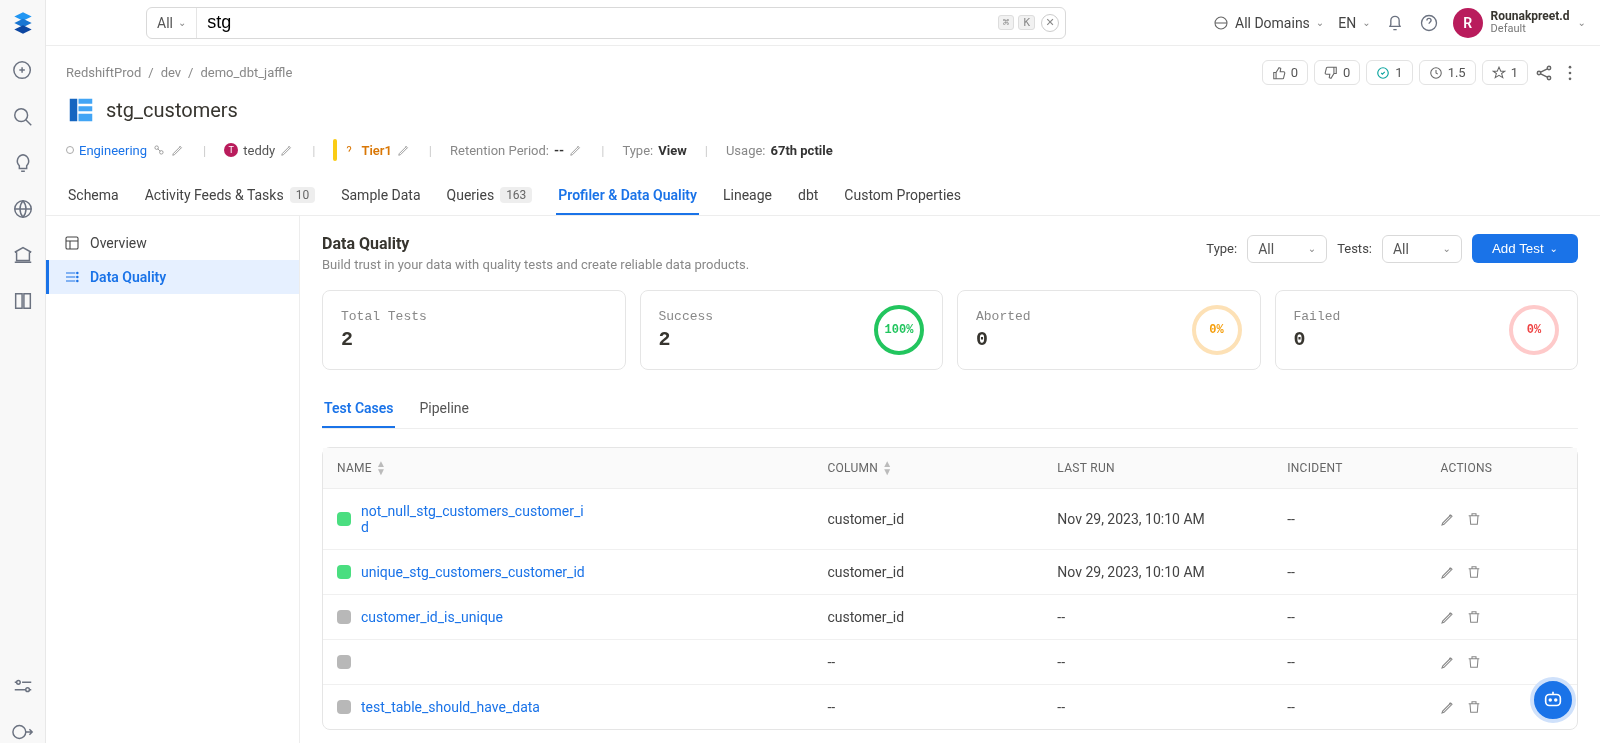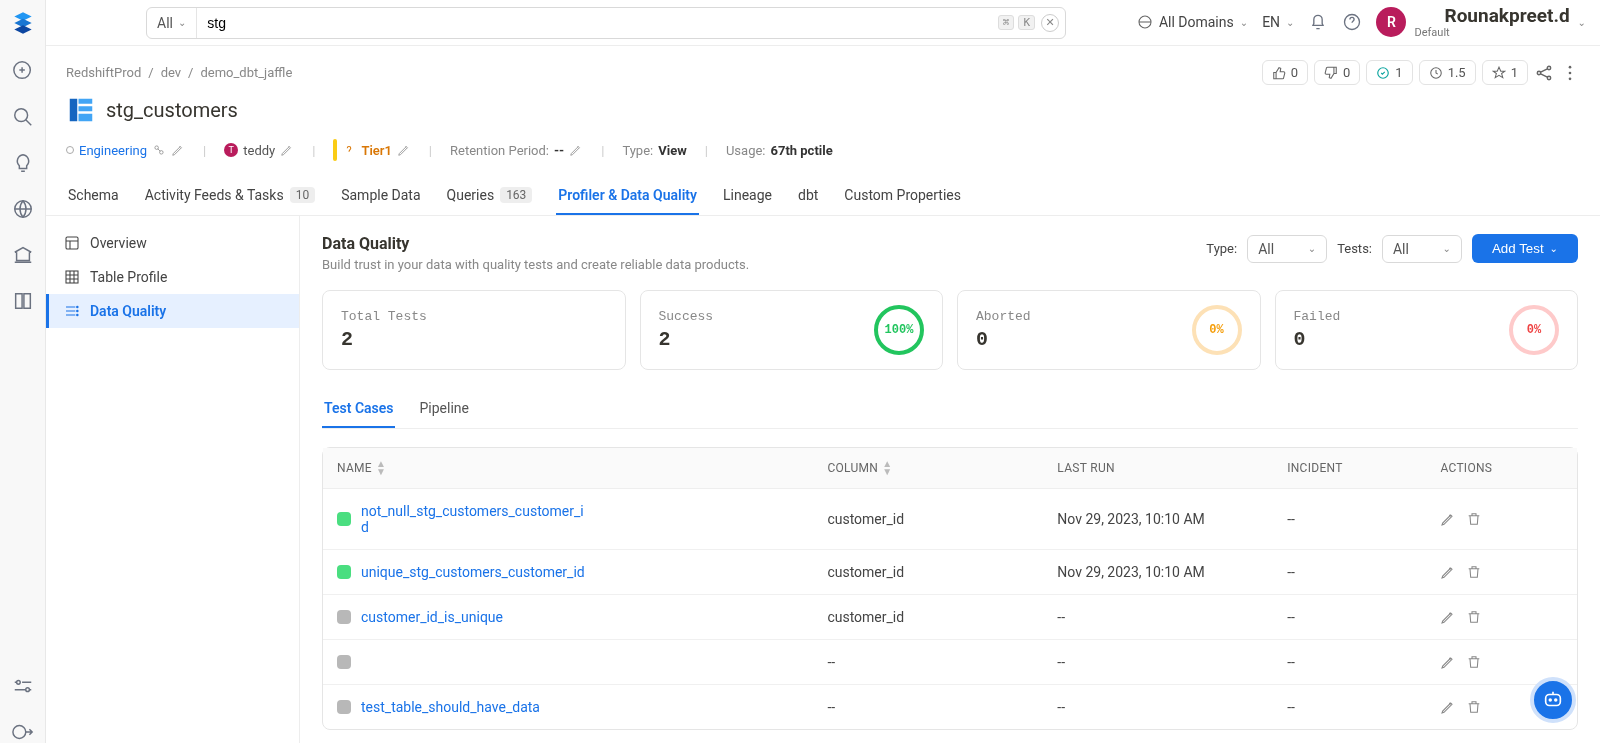--- a/index.html
+++ b/index.html
@@ -9,31 +9,31 @@
 .leftnav { width: 46px; background: #f8f8f8; border-right: 1px solid #e8e8e8; display: flex; flex-direction: column; align-items: center; padding-top: 10px; gap: 24px; }
 .leftnav .logo { width: 26px; height: 26px; }
 .leftnav .navicon { width: 22px; height: 22px; color: #6b7280; cursor: pointer; display:flex; align-items:center; justify-content:center;}
 .leftnav .spacer { flex: 1; }
 
 .main { flex: 1; display: flex; flex-direction: column; }
 
 .topbar { height: 46px; border-bottom: 1px solid #ededed; display: flex; align-items: center; padding: 0 14px 0 100px; gap: 14px; }
 .searchbox { display: flex; align-items: center; border: 1px solid #d9d9d9; border-radius: 6px; height: 32px; flex: 1; max-width: 920px; }
 .searchbox .sel { padding: 0 10px; display: flex; align-items: center; gap: 5px; color: #555; border-right:1px solid #e5e5e5; height:100%;}
-.searchbox input { border: none; outline: none; flex: 1; padding: 0 10px; font-size: 14px; }
+.searchbox input { border: none; outline: none; flex: 1; padding: 0 10px; font-size: 18px; }
 .searchbox .kbd { display:flex; align-items:center; gap:4px; padding:0 6px; color:#8a8a8a; font-size:12px;}
 .kbd kbd { background:#f1f1f1; border:1px solid #ddd; border-radius:3px; padding:0 4px; font-size:11px;}
 .closebtn { width:18px; height:18px; border-radius:50%; border:1px solid #ccc; display:flex; align-items:center; justify-content:center; margin-right:6px; color:#888; cursor:pointer; font-size:11px;}
 .topright { display: flex; align-items: center; gap: 14px; margin-left: auto; }
 .domainbtn { display:flex; align-items:center; gap:6px; color:#444; cursor:pointer;}
 .iconbtn { width:20px; height:20px; color:#6b7280; cursor:pointer; display:flex; align-items:center; justify-content:center;}
 .userchip { display:flex; align-items:center; gap:8px; cursor:pointer;}
 .avatar { width:30px; height:30px; border-radius:50%; background:#b91c5c; color:#fff; display:flex; align-items:center; justify-content:center; font-weight:600;}
 .userlabel { display:flex; flex-direction:column; line-height:1.1;}
-.userlabel .u1{font-weight:700; font-size:19px;margin-left:30px;}
+.userlabel .u1{font-weight:700; font-size:12px;}
 .userlabel .u2{font-size:11px; color:#777;}
 
 .pagehead { padding: 14px 20px 0 20px; border-bottom: 1px solid #ededed; }
 .breadcrumb { color:#888; font-size:13px; display:flex; gap:7px; align-items:center;}
 .breadcrumb span{color:#888;}
 .statrow { float:right; display:flex; gap:6px; align-items:center; }
 .statbox { border:1px solid #e3e3e3; border-radius:6px; padding:4px 9px; display:flex; align-items:center; gap:5px; font-size:13px; color:#555;}
 .statbox.teal svg{color:#0ea5a0;}
 .titlerow { display:flex; align-items:center; gap:10px; margin-top:10px;}
 .dbicon { width:30px; height:30px; }
@@ -360,27 +360,20 @@
 
     <div class="body">
       <div class="sidemenu">
         <div class="sideitem">
             <svg viewBox="0 0 24 24" fill="none" stroke="currentColor" stroke-width="1.6">
               <rect x="3" y="3" width="18" height="18" rx="2"></rect>
               <path d="M3 9h18M9 9v12"></path>
             </svg>
             <span>Overview</span>
           </div>
-        <div class="sideitem">
-            <svg viewBox="0 0 24 24" fill="none" stroke="currentColor" stroke-width="1.6">
-              <rect x="3" y="3" width="18" height="18"></rect>
-              <path d="M3 9h18M3 15h18M9 3v18M15 3v18"></path>
-            </svg>
-            <span>Table Profile</span>
-          </div>
         <div class="sideitem active">
             <svg viewBox="0 0 24 24" fill="none" stroke="currentColor" stroke-width="1.8">
               <path d="M3 6h14M3 12h14M3 18h14"></path>
               <circle cx="20" cy="6" r="1"></circle>
               <circle cx="20" cy="12" r="1"></circle>
               <circle cx="20" cy="18" r="1"></circle>
             </svg>
             <span>Data Quality</span>
           </div>
       </div>

